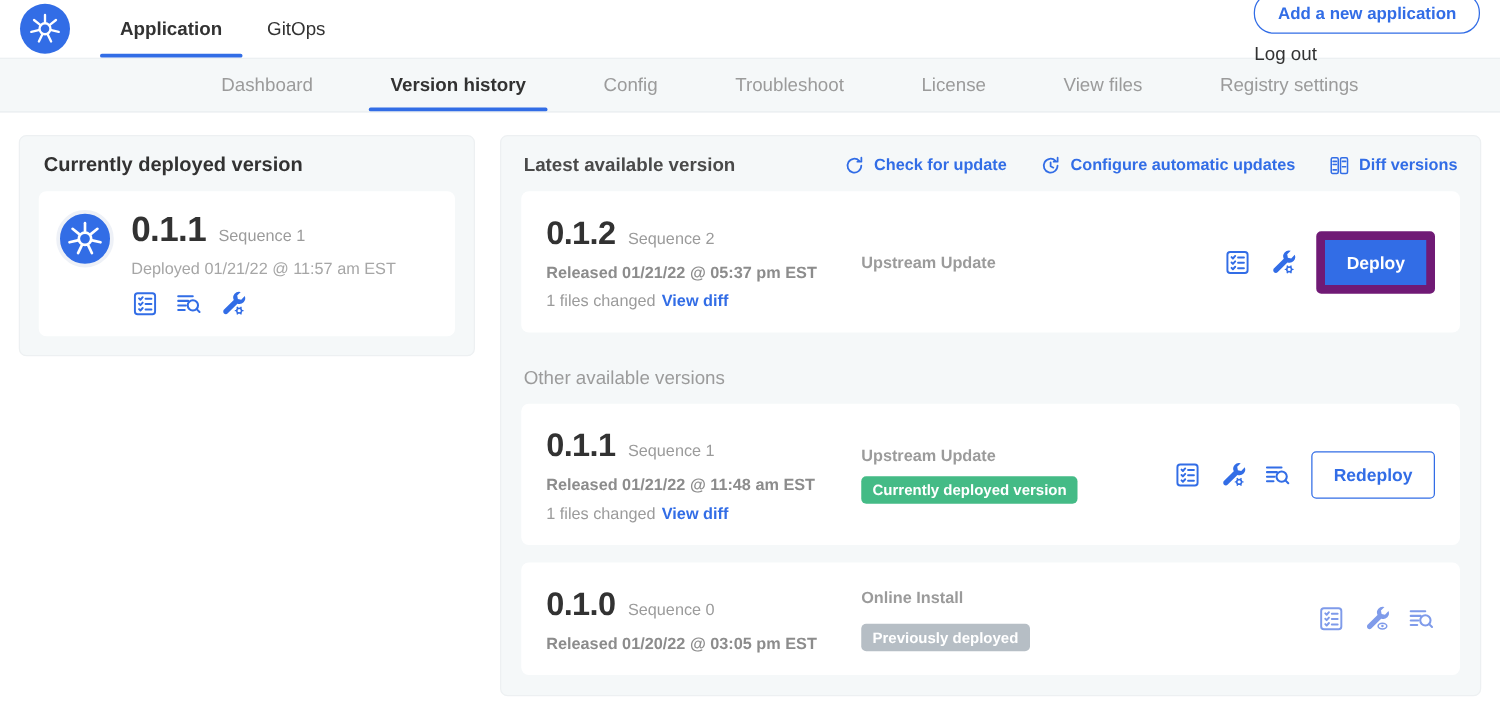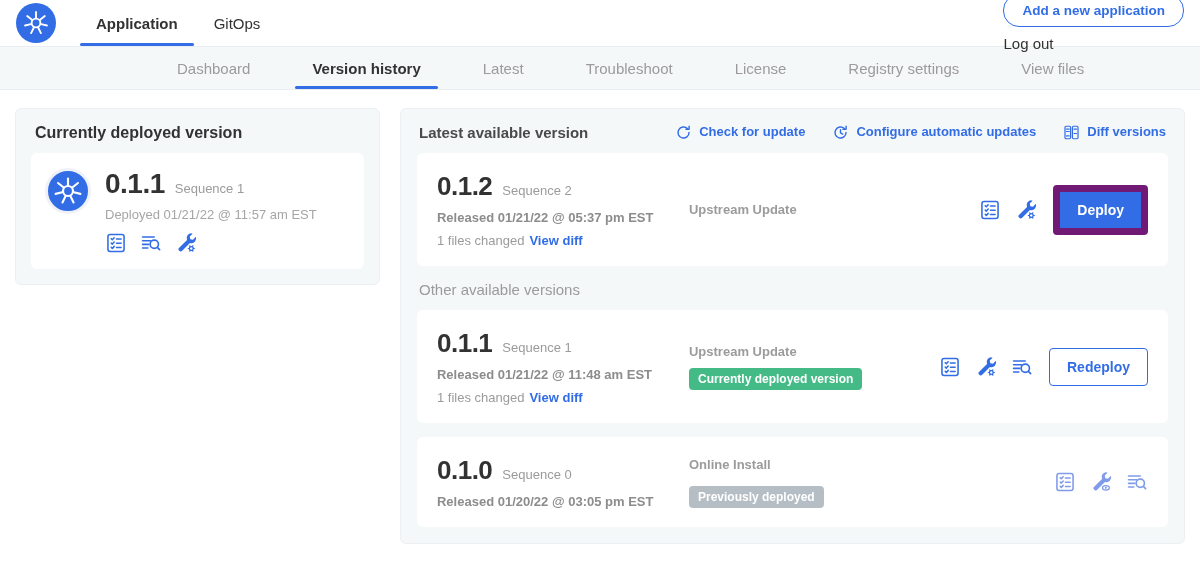--- a/index.html
+++ b/index.html
@@ -56,21 +56,21 @@
   .vc-source { font-size:13px; font-weight:700; color:#9b9b9b; }
   .vc-badge { display:inline-block; margin-top:9px; font-size:12px; font-weight:700; color:#fff; padding:4px 9px; border-radius:4px; }
   .badge-green { background:#44bb86; }
   .badge-gray { background:#b6bec5;margin-top:14px; }
   .vc-right { margin-left:auto; display:flex; align-items:center; gap:16px; }
   .row-icons { display:flex; align-items:center; gap:14px; color:#326de6; }
   .row-icons.muted { color:#7f9bea; }
   .btn { font-family:inherit; font-size:14px; font-weight:700; border-radius:4px; padding:10px 17px; cursor:pointer; }
   .btn-primary { background:#326de6; border:7px solid #701a75; color:#fff; }
   .btn-outline { background:#fff; border:1px solid #326de6; color:#326de6; }
-  .other-title { font-size:15px; font-weight:500; color:#9b9b9b; margin:15px 2px 12px; }
+  .other-title { font-size:15px; font-weight:500; color:#9b9b9b; margin:28px 2px 12px; }
   .card-gap { margin-bottom:14px; }
 
   .svg-defs { position:absolute; width:0; height:0; overflow:hidden; }
 </style>
 </head>
 <body>
 
 <svg class="svg-defs" xmlns="http://www.w3.org/2000/svg">
   <symbol id="i-k8s" viewBox="0 0 24 24">
     <g stroke="#fff" stroke-width="1.5" fill="none" stroke-linecap="round">
@@ -160,25 +160,25 @@
   </nav>
   <div class="topnav-right">
     <button class="pill-btn">Add a new application</button>
     <div class="logout">Log out</div>
   </div>
 </header>
 
 <nav class="subnav">
   <div class="sub-tab">Dashboard</div>
   <div class="sub-tab active">Version history</div>
-  <div class="sub-tab">Latest</div>
+  <div class="sub-tab">Config</div>
   <div class="sub-tab">Troubleshoot</div>
   <div class="sub-tab">License</div>
+  <div class="sub-tab">View files</div>
   <div class="sub-tab">Registry settings</div>
-  <div class="sub-tab">View files</div>
 </nav>
 
 <main class="main">
 
   <aside class="deployed-panel">
     <div class="panel-title">Currently deployed version</div>
     <div class="deployed-card">
       <div class="k8s-logo">
         <svg width="34" height="34">
             <use href="#i-k8s"></use>

